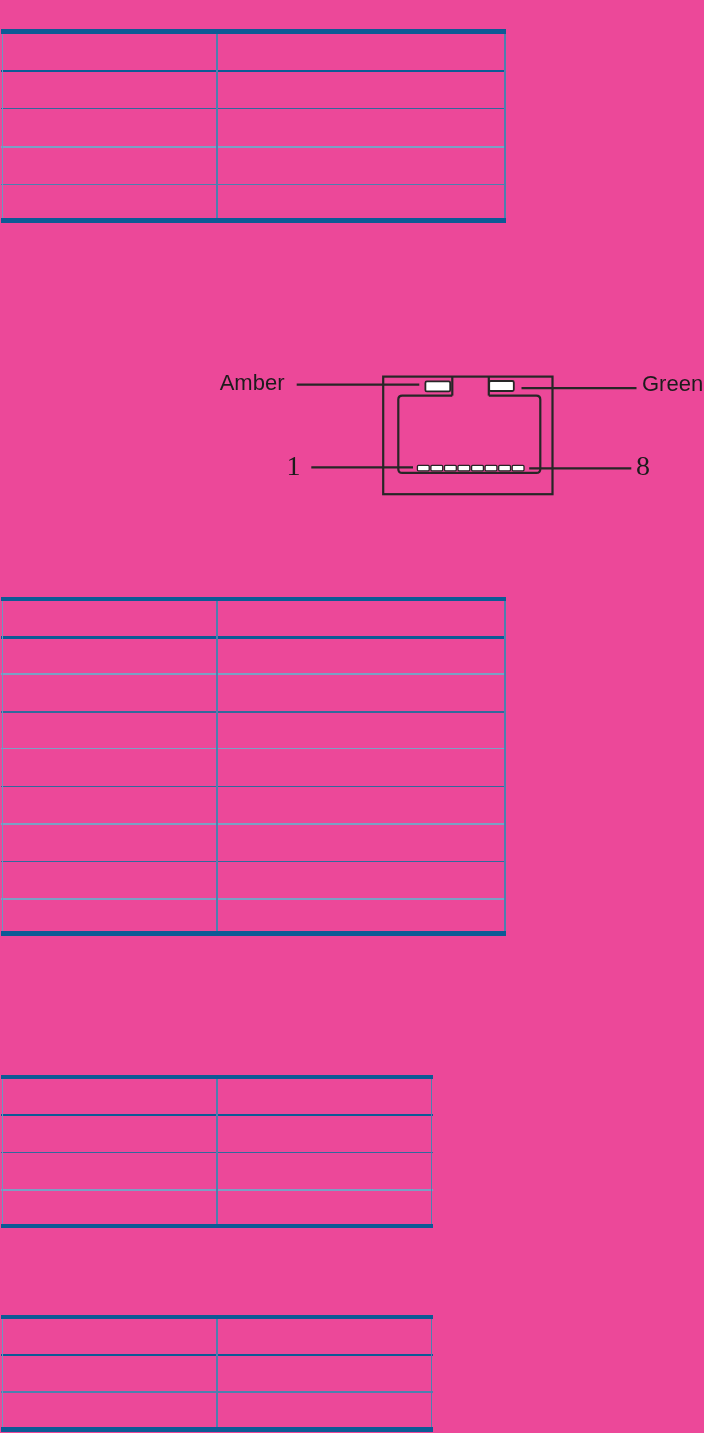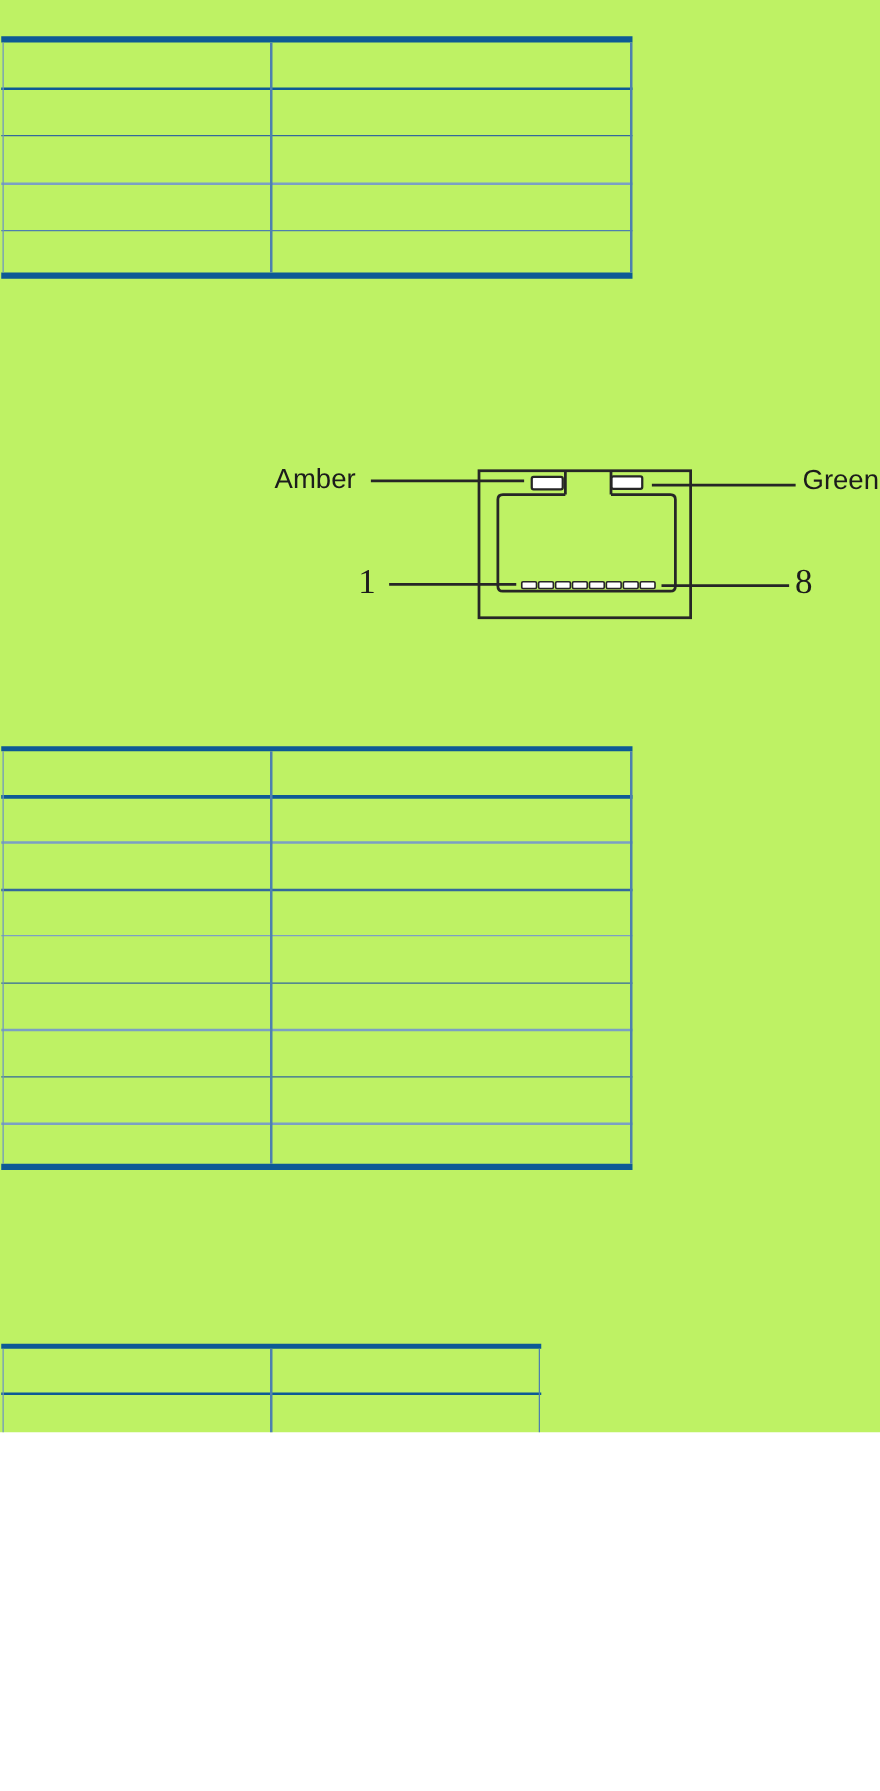--- a/index.html
+++ b/index.html
@@ -1,16 +1,16 @@
 <!DOCTYPE html>
 <html><head>
 <meta charset="utf-8">
 <style>
   html,body{margin:0;padding:0;background:#ffffff;}
-  #page{position:relative;width:704px;height:1146px;background:#bef264;overflow:hidden;
+  #page{position:relative;width:704px;height:1433px;background:#ec4899;overflow:hidden;
         font-family:"Liberation Sans",sans-serif;}
   .hl{position:absolute;left:1px;}
   .dark{background:#0d5a95;}
   .med{background:#33689c;}
   .light{background:#7ba0c4;}
   .vl{position:absolute;width:1.7px;}
   .vcol{background:#4d80af;}
   .vedge{background:#6e96c0;}
   .w1{width:504.7px;}
   .w2{width:431.5px;}

